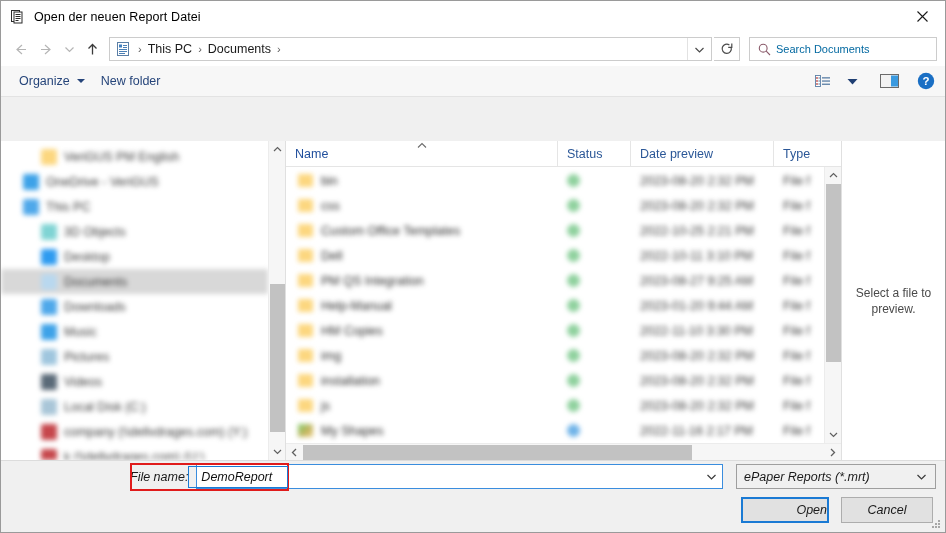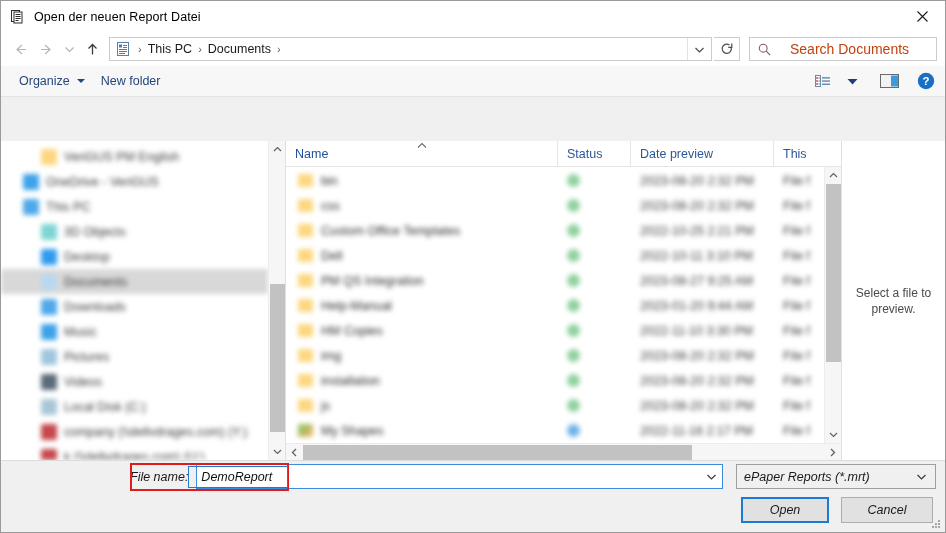--- a/index.html
+++ b/index.html
@@ -92,22 +92,22 @@
     border: 1px solid #cccccc; border-left: none;
     background: #fff; color: #4a4a4a;
   }
   .searchbox {
     width: 188px; height: 24px; flex: none;
     border: 1px solid #cccccc; background: #fff;
     display: flex; align-items: center;
     margin-left: 9px;
   }
   .search-ph {
-    font-size: 14px; color: #c2410c;
-    margin-left: 19px; white-space: nowrap;
+    font-size: 11px; color: #0369a1;
+    margin-left: 5px; white-space: nowrap;
   }
 
   
   .cmdbar {
     height: 31px; min-height: 31px;
     background: #f7f7f7;
     border-bottom: 1px solid #e3e3e3;
     display: flex; align-items: center;
     padding: 0 6px 0 10px;
   }
@@ -333,20 +333,21 @@
     height: 26px; width: 88px;
     font-size: 12.5px; color: #1a1a1a;
     display: flex; align-items: center; justify-content: center;
     background: #e1e1e1;
     border: 1px solid #adadad;
   }
   .btn.open {
     left: 740px;
     background: #e1e1e1;
     border: 2px solid #1a7ad4;
+    justify-content: flex-end;
   }
   .btn.cancel { left: 840px; width: 92px; }
   .grip {
     position: absolute; right: 4px; bottom: 3px;
     width: 9px; height: 9px;
   }
   .grip i {
     position: absolute; width: 2px; height: 2px;
     background: #a7a7a7;
   }
@@ -569,21 +570,21 @@
               </svg>
           </span>
         </div>
         <div class="hcell status">
           <span>Status</span>
         </div>
         <div class="hcell date">
           <span>Date preview</span>
         </div>
         <div class="hcell type">
-          <span>This</span>
+          <span>Type</span>
         </div>
       </div>
 
       <div class="rows-wrap">
         <div class="rows" id="filerows">
             <div class="frow">
               <div class="f-name">
                 <span class="f-folder"></span>
                 <span>bin</span>
               </div>

